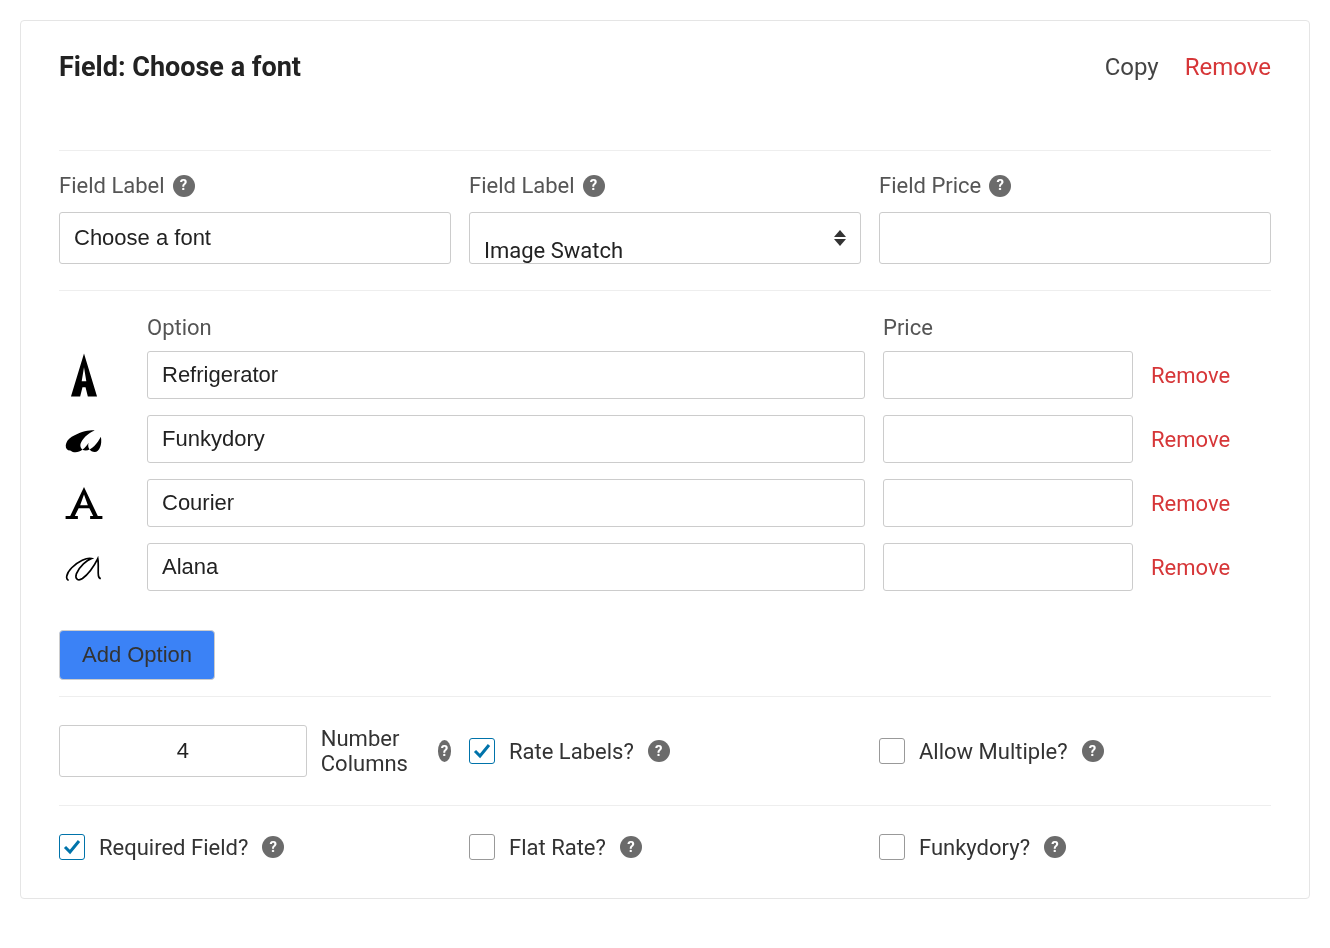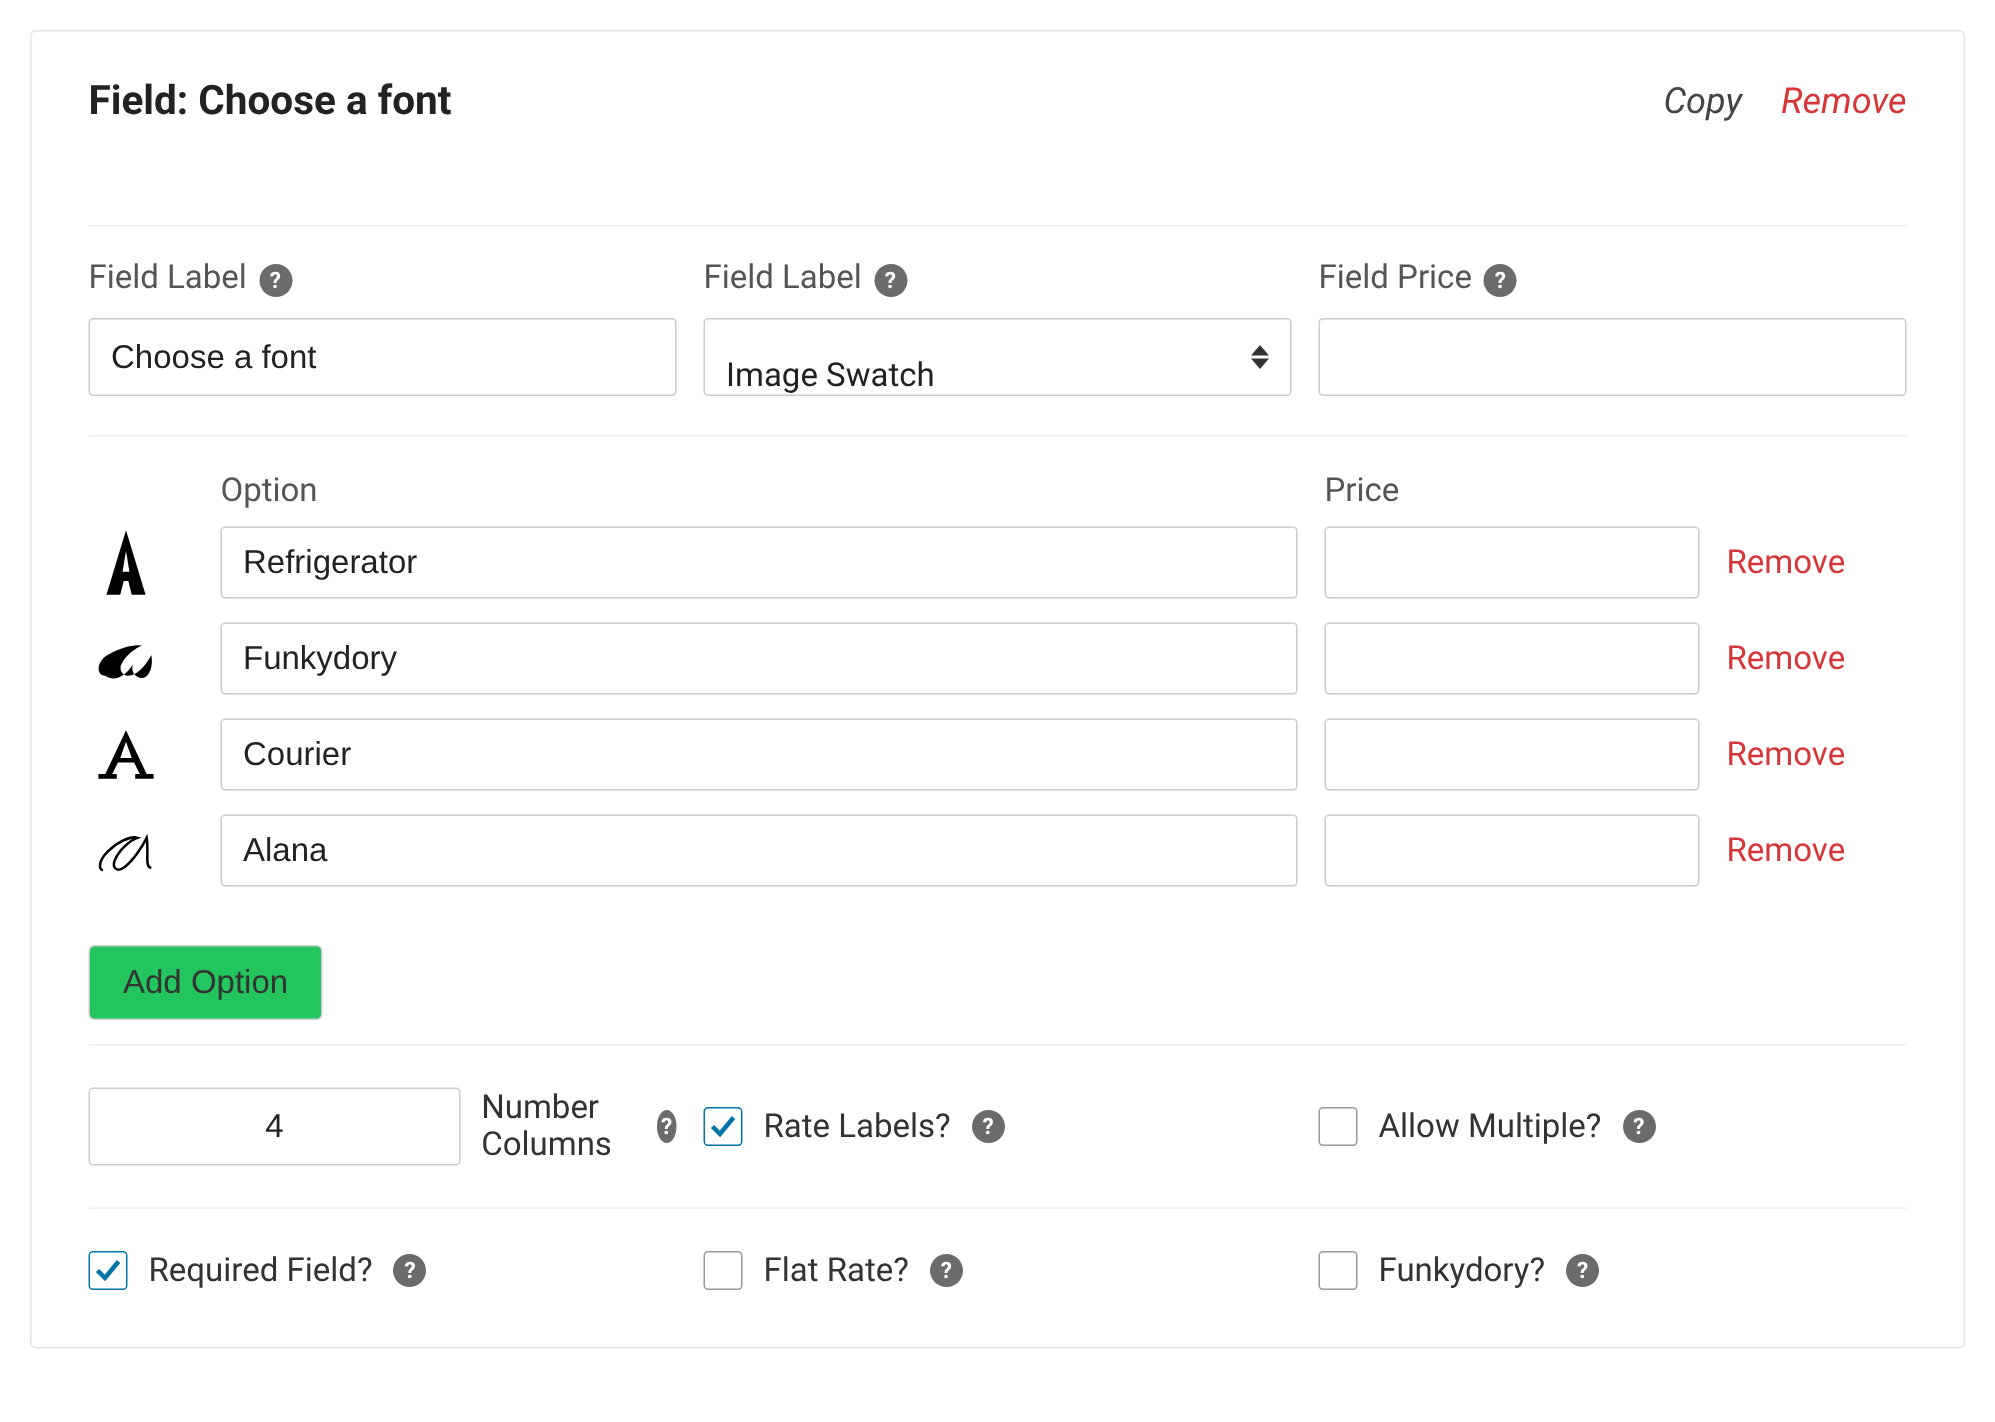--- a/index.html
+++ b/index.html
@@ -22,39 +22,39 @@
     justify-content: space-between;
     padding-bottom: 67px;
     border-bottom: 1px solid #eee;
     margin-bottom: 22px;
   }
   .panel-title {
     font-size: 27px;
     font-weight: 700;
     color: #222;
   }
-  .header-actions { display: flex; gap: 26px; font-size: 24px; font-style: italic; }
+  .header-actions { display: flex; gap: 26px; font-size: 24px; }
   .header-actions span { cursor: pointer; }
   .copy-link { color: #444; }
   .remove-link { color: #d63638; }
 
   .row3 {
     display: grid;
     grid-template-columns: 1fr 1fr 1fr;
     gap: 18px;
     padding-bottom: 26px;
     border-bottom: 1px solid #eee;
     margin-bottom: 24px;
   }
   .form-label {
     font-size: 22px;
     color: #555;
     margin-bottom: 14px;
     display: flex;
-    align-items: flex-end;
+    align-items: center;
     gap: 8px;
   }
   .help-icon {
     display: inline-flex;
     width: 22px; height: 22px;
     border-radius: 50%;
     background: #6b6b6b;
     color: #fff;
     font-size: 15px;
     font-weight: 700;
@@ -124,21 +124,21 @@
     font-size: 38px;
     color: #000;
   }
   .swatch svg { width: 46px; height: 46px; }
 
   .add-btn {
     margin-top: 24px;
     height: 50px;
     padding: 0 22px;
     font-size: 22px;
-    background: #22c55e;
+    background: #3b82f6;
     border: 1px solid #ccc;
     border-radius: 4px;
     cursor: pointer;
     color: #333;
   }
 
   .settings-row {
     display: grid;
     grid-template-columns: 1fr 1fr 1fr;
     gap: 18px;

